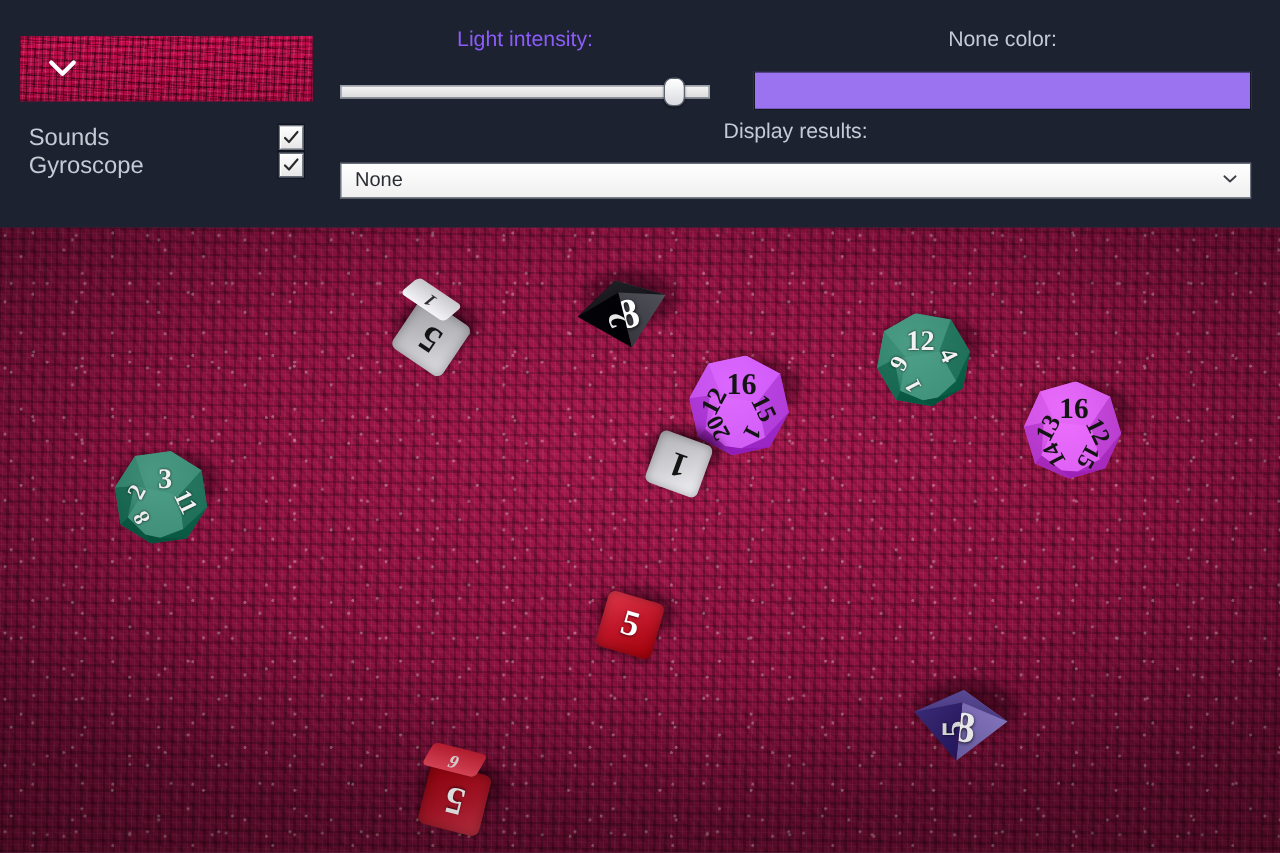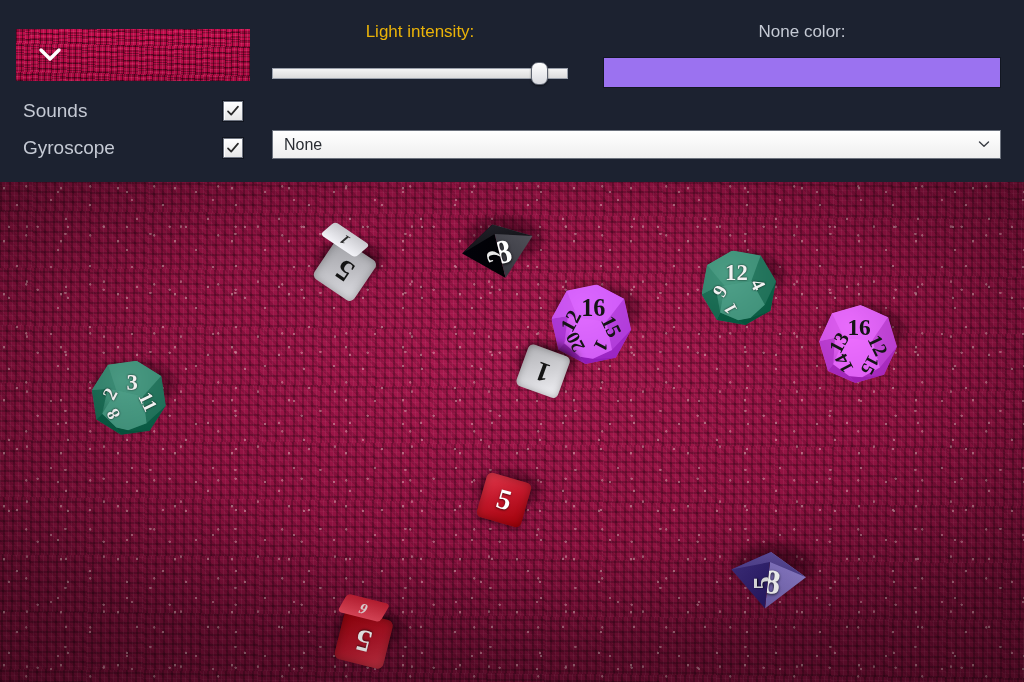--- a/index.html
+++ b/index.html
@@ -39,38 +39,38 @@
     color: #fff; font-size: 25px; font-weight: bold;
     letter-spacing: .1px;
     text-shadow: 0 1px 2px rgba(0,0,0,.55);
     white-space: nowrap;
   }
   #bg-chevron { margin-left: 8px; display: flex; align-items: center; }
 
   
   .chk-row {
     position: absolute; left: 23px; width: 220px;
-    display: flex; align-items: center; justify-content: space-between;
+    display: flex; align-items: flex-start; justify-content: space-between;
   }
   #row-sounds { top: 100px; }
-  #row-gyro   { top: 137px; }
+  #row-gyro   { top: 122px; }
   .chk-label { color: #c5cad4; font-size: 19px; }
   .chk-box {
     width: 20px; height: 20px;
     background: linear-gradient(#ffffff, #e6e6e6);
     border: 1px solid #707682;
     box-shadow: inset 1px 1px 0 #fff, 0 0 0 1px #11151f;
     display: flex; align-items: center; justify-content: center;
     cursor: pointer;
   }
 
   
   #intensity-label {
     position: absolute; left: 272px; top: 22px; width: 296px;
-    text-align: center; color: #eab308; font-size: 17px;
+    text-align: center; color: #8b5cf6; font-size: 17px;
   }
   #slider-wrap {
     position: absolute; left: 272px; top: 62px;
     width: 296px; height: 22px; cursor: pointer;
   }
   #slider-track {
     position: absolute; left: 0; top: 6px;
     width: 296px; height: 11px;
     background: linear-gradient(#f4f4f4, #dcdcdc);
     border: 1px solid #9aa0ab;
@@ -197,20 +197,21 @@
 
     <div id="intensity-label">Light intensity:</div>
     <div id="slider-wrap">
       <div id="slider-track"></div>
       <div id="slider-thumb" style="left: 259.47px;"></div>
     </div>
 
     <div id="color-label">None color:</div>
     <div id="color-swatch" style="background: rgb(155, 114, 240);"></div>
 
+    <div id="results-label">Display results:</div>
     <div id="results-select">
       <span id="results-value">None</span>
       <span id="results-caret">
         <svg width="12" height="8" viewBox="0 0 12 8">
           <path d="M1.5 2 L6 6.2 L10.5 2" fill="none" stroke="#3a3d44" stroke-width="1.4" stroke-linecap="round" stroke-linejoin="round"></path>
         </svg>
       </span>
     </div>
   </div>
 

